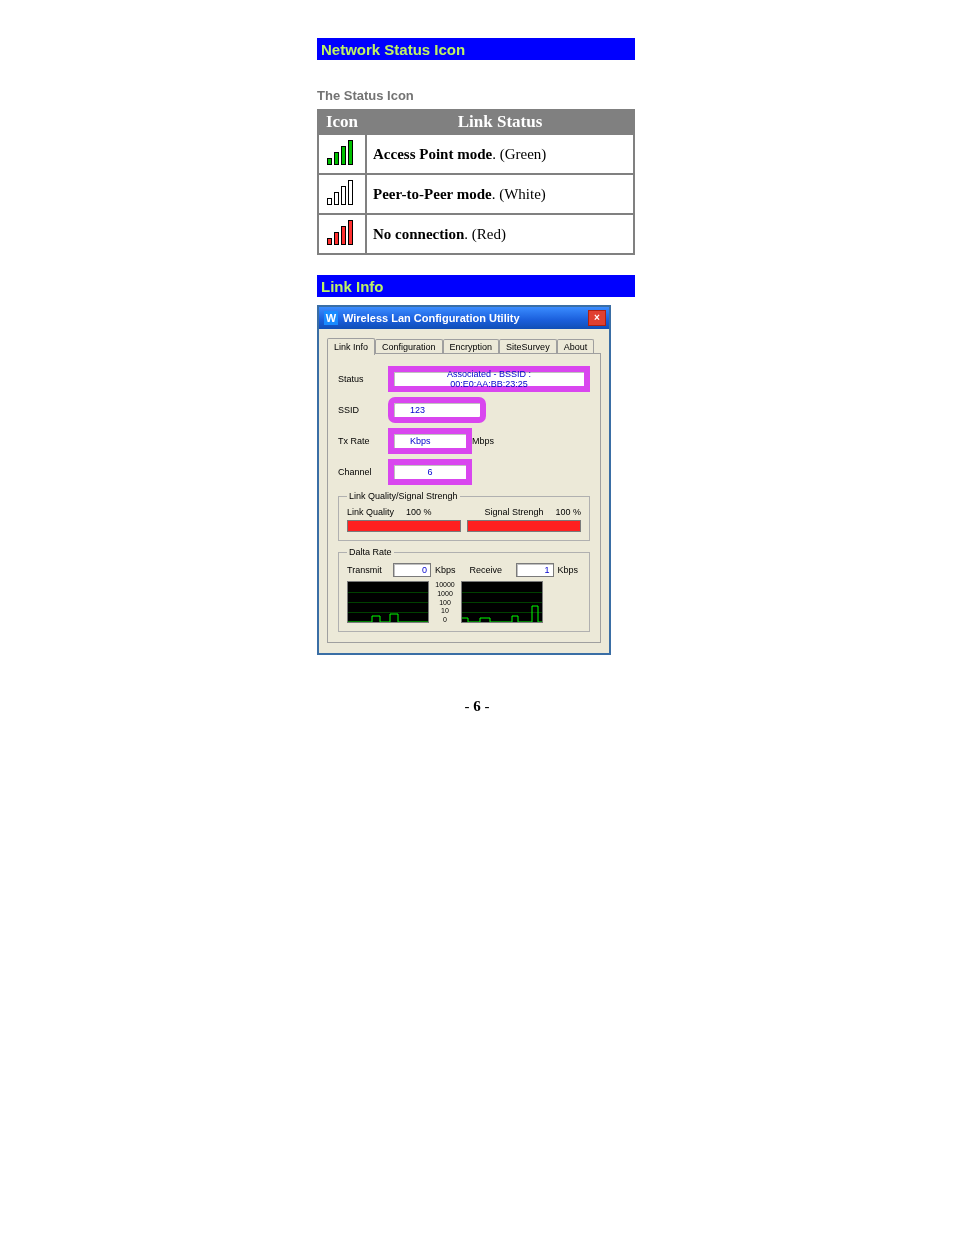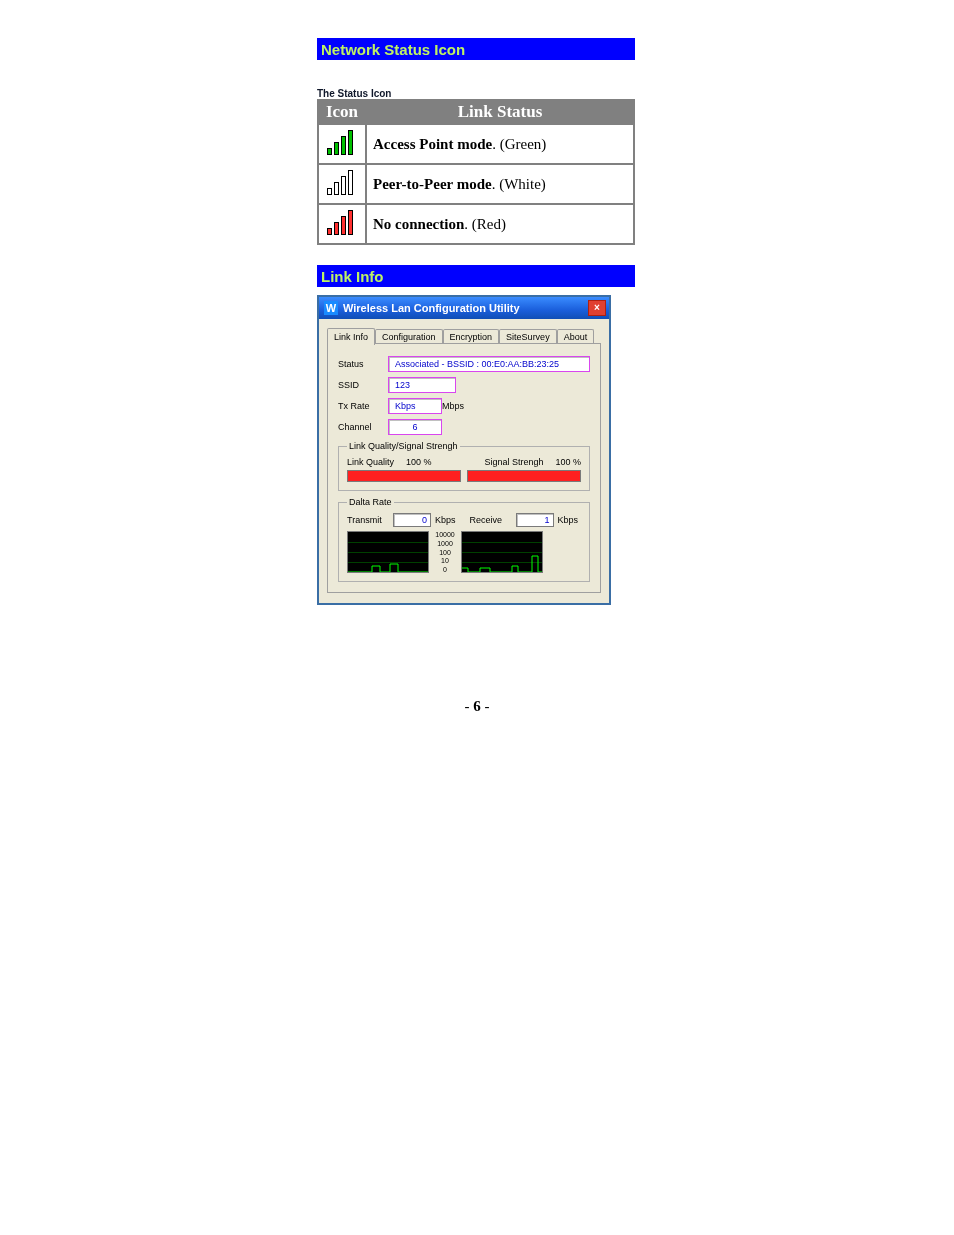--- a/index.html
+++ b/index.html
@@ -29,25 +29,26 @@
     align-items: center;
     padding-left: 4px;
   }
   .blue-header span {
     color: #bef264;
     font-family: Arial, "Helvetica Neue", Helvetica, sans-serif;
     font-weight: bold;
     font-size: 15px;
   }
   .sub-green {
-    color: #0f172a;
+    color: #737373;
     font-family: Arial, "Helvetica Neue", Helvetica, sans-serif;
     font-weight: bold;
-    font-size: 10px;
+    font-size: 13px;
     margin-top: 28px;
+    margin-bottom: 6px;
   }
 
   
   table.status {
     border-collapse: collapse;
     width: 100%;
   }
   table.status th, table.status td {
     border: 2px solid #808080;
     padding: 0;
@@ -182,32 +183,32 @@
     box-sizing: border-box;
   }
   .row {
     display: flex;
     align-items: center;
     margin-bottom: 5px;
     font-size: 9px;
   }
   .row .lbl { width: 50px; color: #000; }
   .sunken {
-    border: 1px solid #d946ef;
+    border: 6px solid #d946ef;
     background: #fff;
     color: #0000cc;
     height: 14px;
-    padding: 0 6px;
+    padding: 0 16px;
     display: flex;
     align-items: center;
     box-shadow: inset 1px 1px 0 #c0c0c0;
     text-align: center;
   }
   .sunken.status-field { flex: 1; }
-  .row.ssid .sunken { width: 54px; }
+  .row.ssid .sunken { width: 54px; border-radius: 7px; }
   .row.txrate .sunken { width: 40px; }
   .row.txrate .unit { font-size: 9px; }
   .row.channel .sunken { width: 40px; justify-content:center; }
 
   fieldset.grp {
     border: 1px solid #b0b0b0;
     margin: 6px 0 0 0;
     padding: 6px 8px 8px 8px;
     position: relative;
   }

